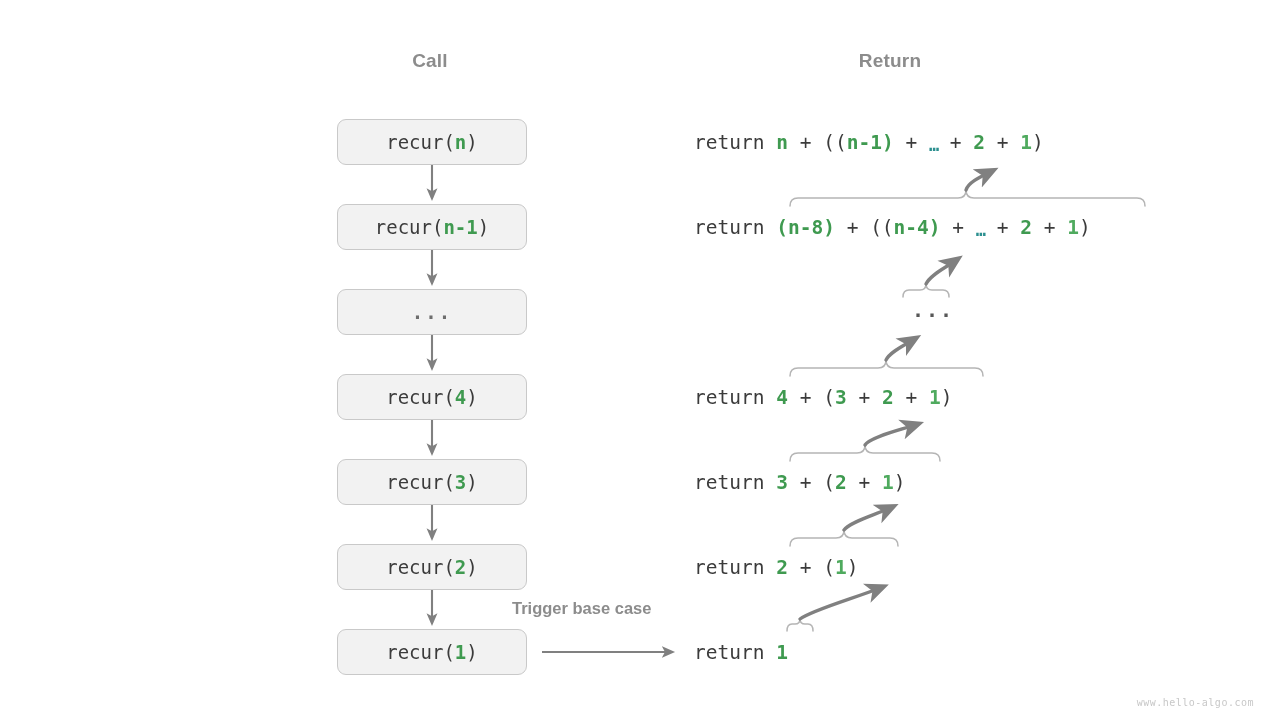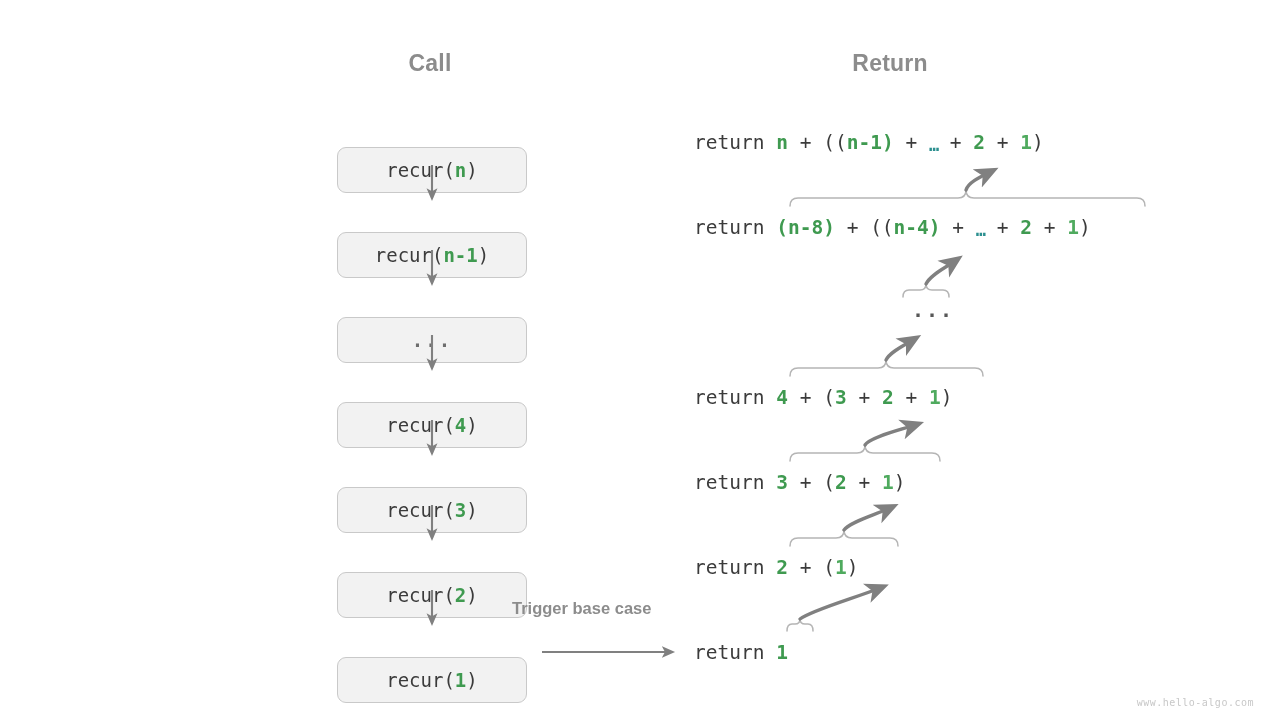--- a/index.html
+++ b/index.html
@@ -17,21 +17,21 @@
   #stage {
     position: absolute;
     left: 0; top: 0;
     width: 1280px;
     height: 720px;
   }
   .hdr {
     position: absolute;
     font-family: "Liberation Sans", sans-serif;
     font-weight: bold;
-    font-size: 23px;
+    font-size: 19px;
     color: #8c8c8c;
     letter-spacing: 0.2px;
     white-space: nowrap;
   }
   #hdr-call { left: 430px; top: 50px; transform: translateX(-50%); }
   #hdr-return { left: 890px; top: 50px; transform: translateX(-50%); }
 
   .call-box {
     position: absolute;
     left: 337px;
@@ -41,21 +41,20 @@
     background: #f2f2f2;
     border: 1.4px solid #c9c9c9;
     border-radius: 9px;
     display: flex;
     align-items: center;
     justify-content: center;
     font-family: "DejaVu Sans Mono", monospace;
     font-size: 19px;
     color: #3b3b3b;
     letter-spacing: 0px;
-    margin-top: 28px;
   }
   .call-box .arg { color: #3f9a50; font-weight: bold; }
   .call-box .dots { color: #6e6e6e; font-weight: bold; letter-spacing: 2px; }
 
   .ret-line {
     position: absolute;
     left: 694px;
     height: 30px;
     display: flex;
     align-items: center;

